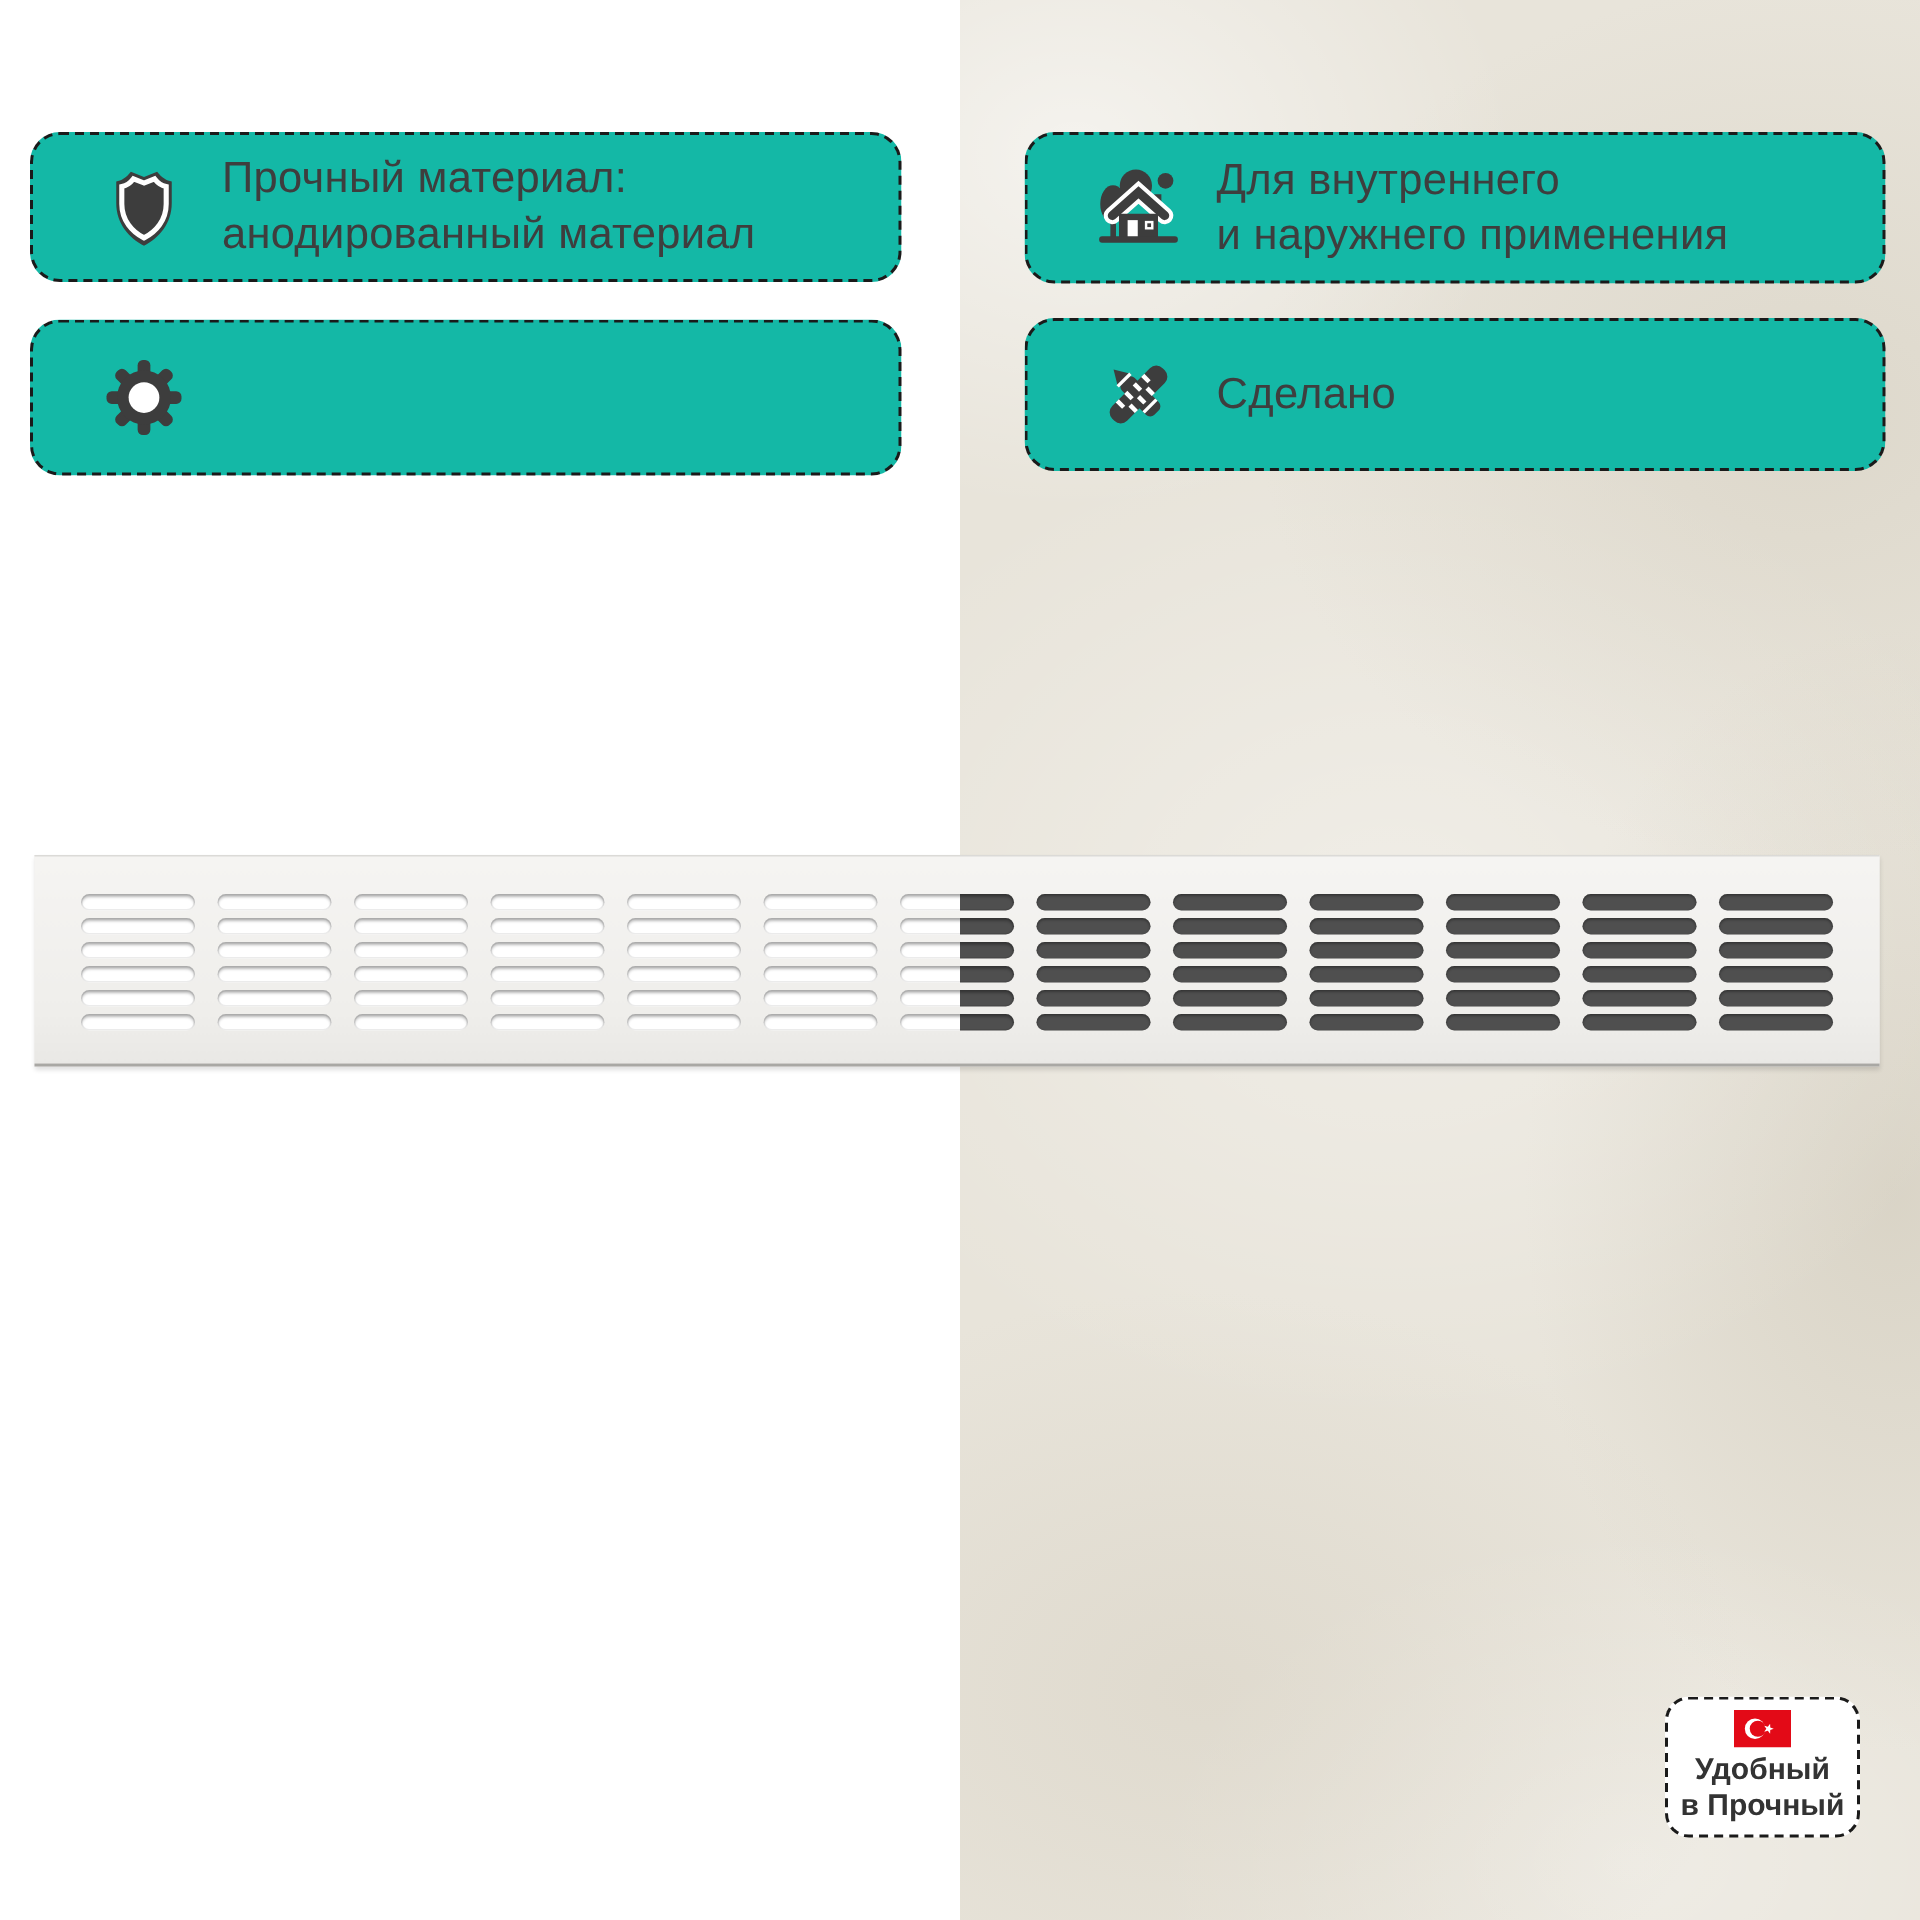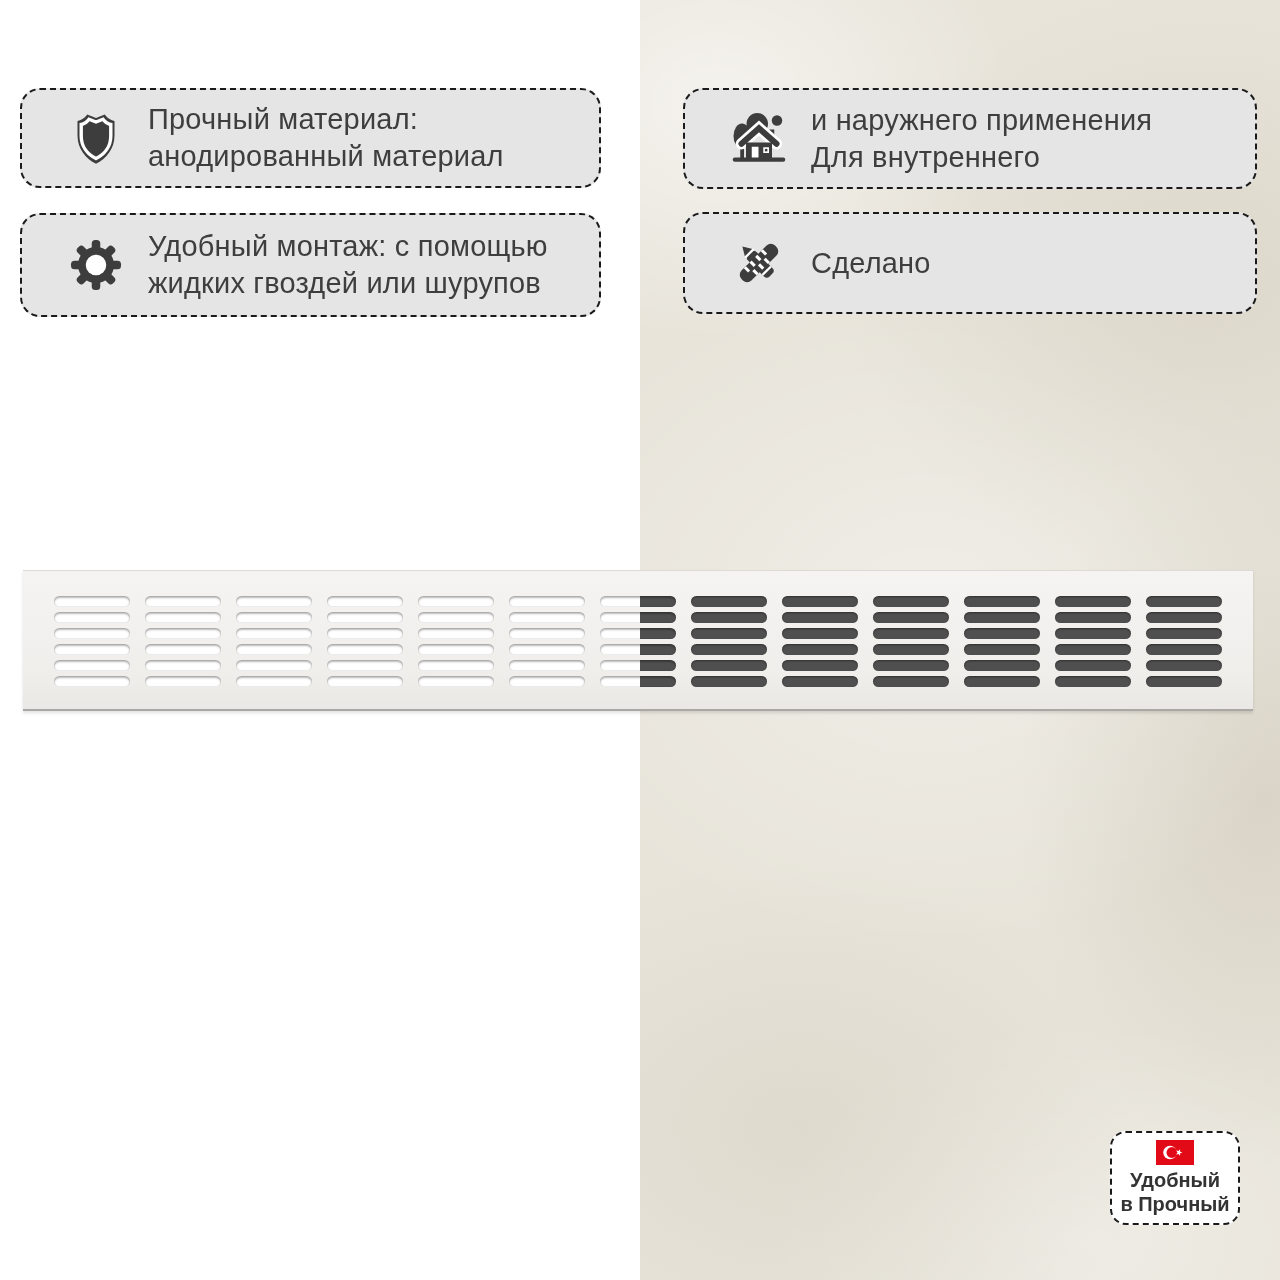--- a/index.html
+++ b/index.html
@@ -15,21 +15,21 @@
     background-image:
       radial-gradient(420px 340px at 12% 8%,  rgba(255,255,255,0.55), rgba(255,255,255,0) 70%),
       radial-gradient(520px 420px at 88% 22%, rgba(208,201,185,0.45), rgba(208,201,185,0) 70%),
       radial-gradient(600px 480px at 45% 48%, rgba(255,255,255,0.35), rgba(255,255,255,0) 70%),
       radial-gradient(340px 520px at 97% 62%, rgba(203,196,179,0.50), rgba(203,196,179,0) 72%),
       radial-gradient(520px 380px at 25% 88%, rgba(210,203,188,0.40), rgba(210,203,188,0) 70%),
       radial-gradient(460px 320px at 70% 97%, rgba(255,255,255,0.30), rgba(255,255,255,0) 70%);
   }
   
   .card{
-    position:absolute;background:#e5e5e5;
+    position:absolute;background:#14b8a6;
     border:2px dashed var(--card-border,#1a1a1a);border-radius:20px;
     box-sizing:border-box;display:flex;align-items:center;
   }
   .card-material{left:20px;top:88px;width:581px;height:100px;}
   .card-mounting{left:20px;top:213px;width:581px;height:104px;}
   .card-usage   {left:683px;top:88px;width:574px;height:101px;}
   .card-design  {left:683px;top:212px;width:574px;height:102px;}
   .card .icon{flex:0 0 auto;width:60px;height:64px;margin-left:44px;display:flex;align-items:center;justify-content:center;}
   .card .icon svg{width:100%;height:100%;fill:var(--icon,#3d3d3d);}
   .card .text{margin-left:22px;font-size:29px;line-height:37px;color:var(--text,#3e3e3e);letter-spacing:0.2px;}
@@ -86,46 +86,42 @@
         <g>
           <rect x="10.3" y="2" width="3.4" height="20" rx="1.4"></rect>
           <rect x="10.3" y="2" width="3.4" height="20" rx="1.4" transform="rotate(45 12 12)"></rect>
           <rect x="10.3" y="2" width="3.4" height="20" rx="1.4" transform="rotate(90 12 12)"></rect>
           <rect x="10.3" y="2" width="3.4" height="20" rx="1.4" transform="rotate(135 12 12)"></rect>
           <circle cx="12" cy="12" r="7.2"></circle>
         </g>
         <circle cx="12" cy="12" r="4.1" fill="#ffffff"></circle>
       </svg>
     </span>
-    <div class="text">
-      <div>Удобный монтаж: с помощью</div>
-      <div>жидких гвоздей или шурупов</div>
-    </div>
   </div>
 
   <div class="card card-usage">
     <span class="icon">
       <svg viewBox="0 0 24 24">
         <ellipse cx="5.2" cy="10.8" rx="3.4" ry="5"></ellipse>
         <rect x="4.5" y="13.5" width="1.5" height="6.2"></rect>
         <circle cx="11.3" cy="5.9" r="4.3"></circle>
         <circle cx="19.2" cy="4.6" r="2.1"></circle>
         <rect x="16.2" y="8.2" width="1.9" height="4.4"></rect>
         <path d="M5 13.9 L12 7.7 L19 13.9" fill="none" stroke="#ffffff" stroke-width="4.6" stroke-linecap="round"></path>
         <path d="M5 13.9 L12 7.7 L19 13.9" fill="none" stroke="var(--icon,#3d3d3d)" stroke-width="2.4" stroke-linecap="round"></path>
         <path d="M6.8 13.4 H17.2 V19.6 H6.8 Z"></path>
         <rect x="9.1" y="15.1" width="2.7" height="4.5" fill="#ffffff"></rect>
         <rect x="13.7" y="15.3" width="2.3" height="2.3" fill="#ffffff"></rect>
         <rect x="14.35" y="15.95" width="1" height="1"></rect>
         <rect x="1.5" y="19.4" width="21" height="1.7" rx="0.8"></rect>
       </svg>
     </span>
     <div class="text">
+      <div>Для внутреннего</div>
       <div>и наружнего применения</div>
-      <div>Для внутреннего</div>
     </div>
   </div>
 
   <div class="card card-design">
     <span class="icon">
       <svg viewBox="0 0 24 24">
         <g transform="rotate(45 12 12)">
           <rect x="6.6" y="9.6" width="12.2" height="4.8" rx="1.6"></rect>
           <path d="M6.6 9.6 L2.6 12 L6.6 14.4 Z"></path>
           <rect x="6.1" y="9.6" width="0.9" height="4.8" fill="#ffffff"></rect>

